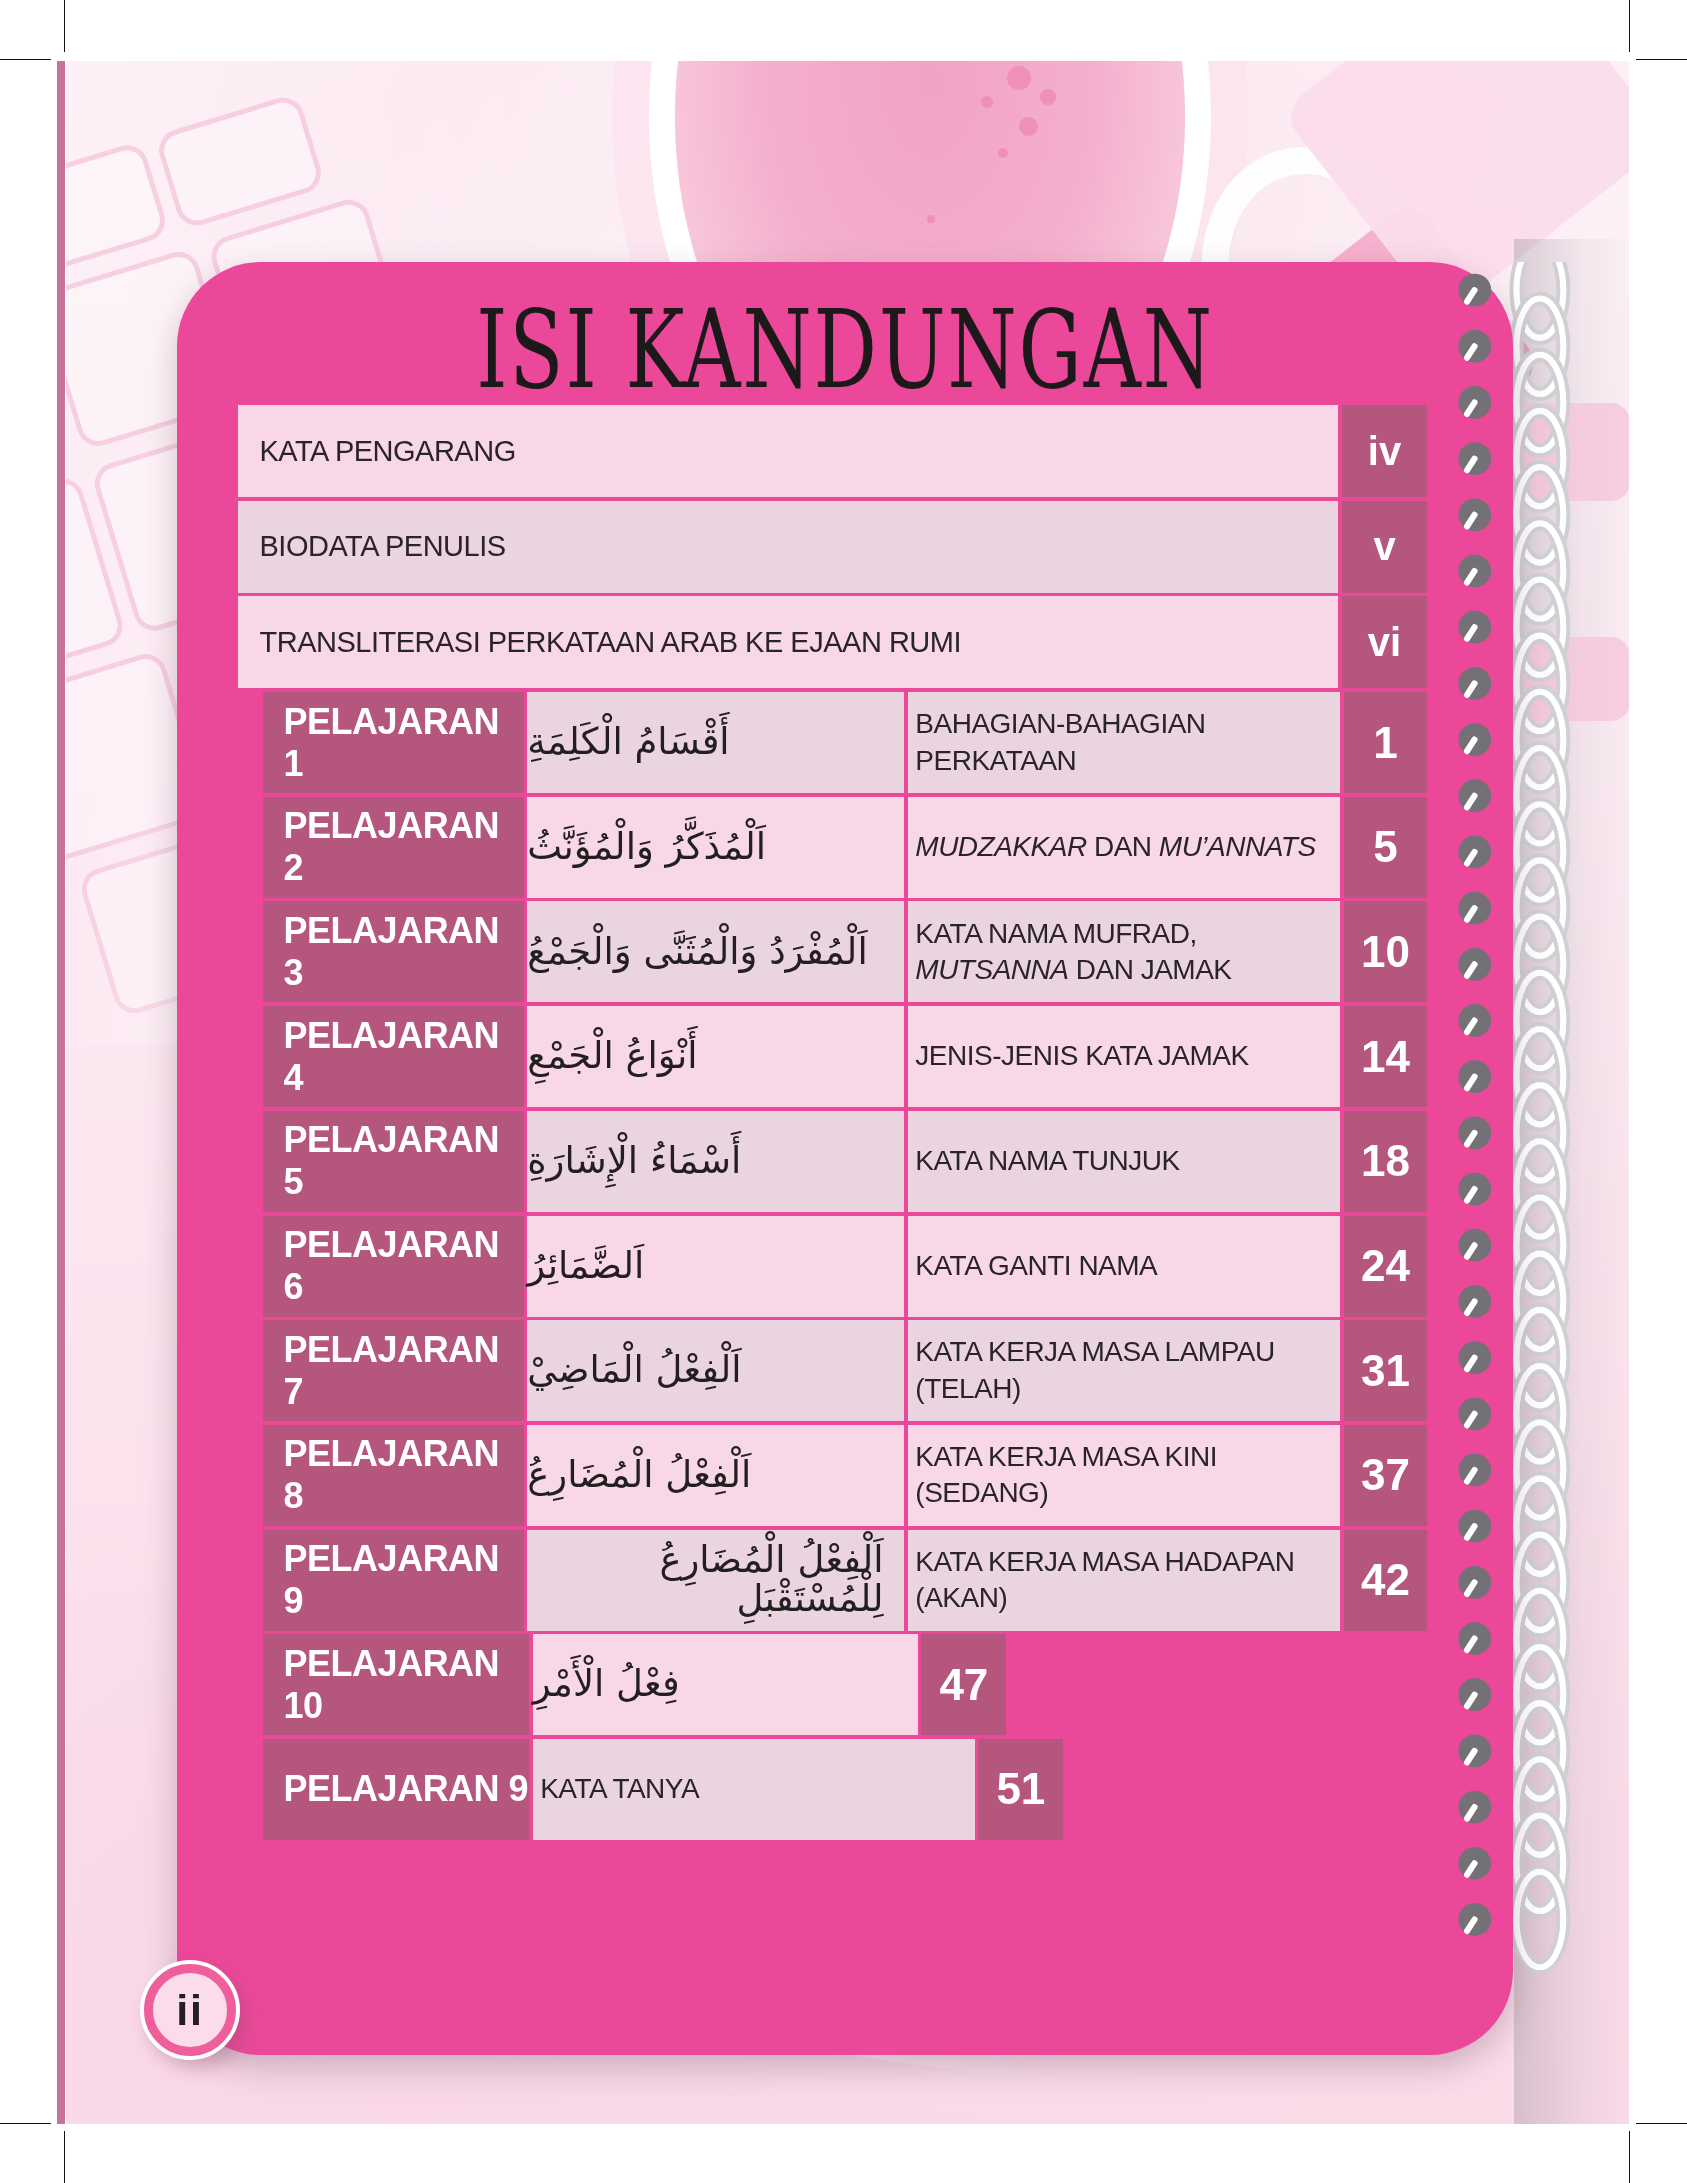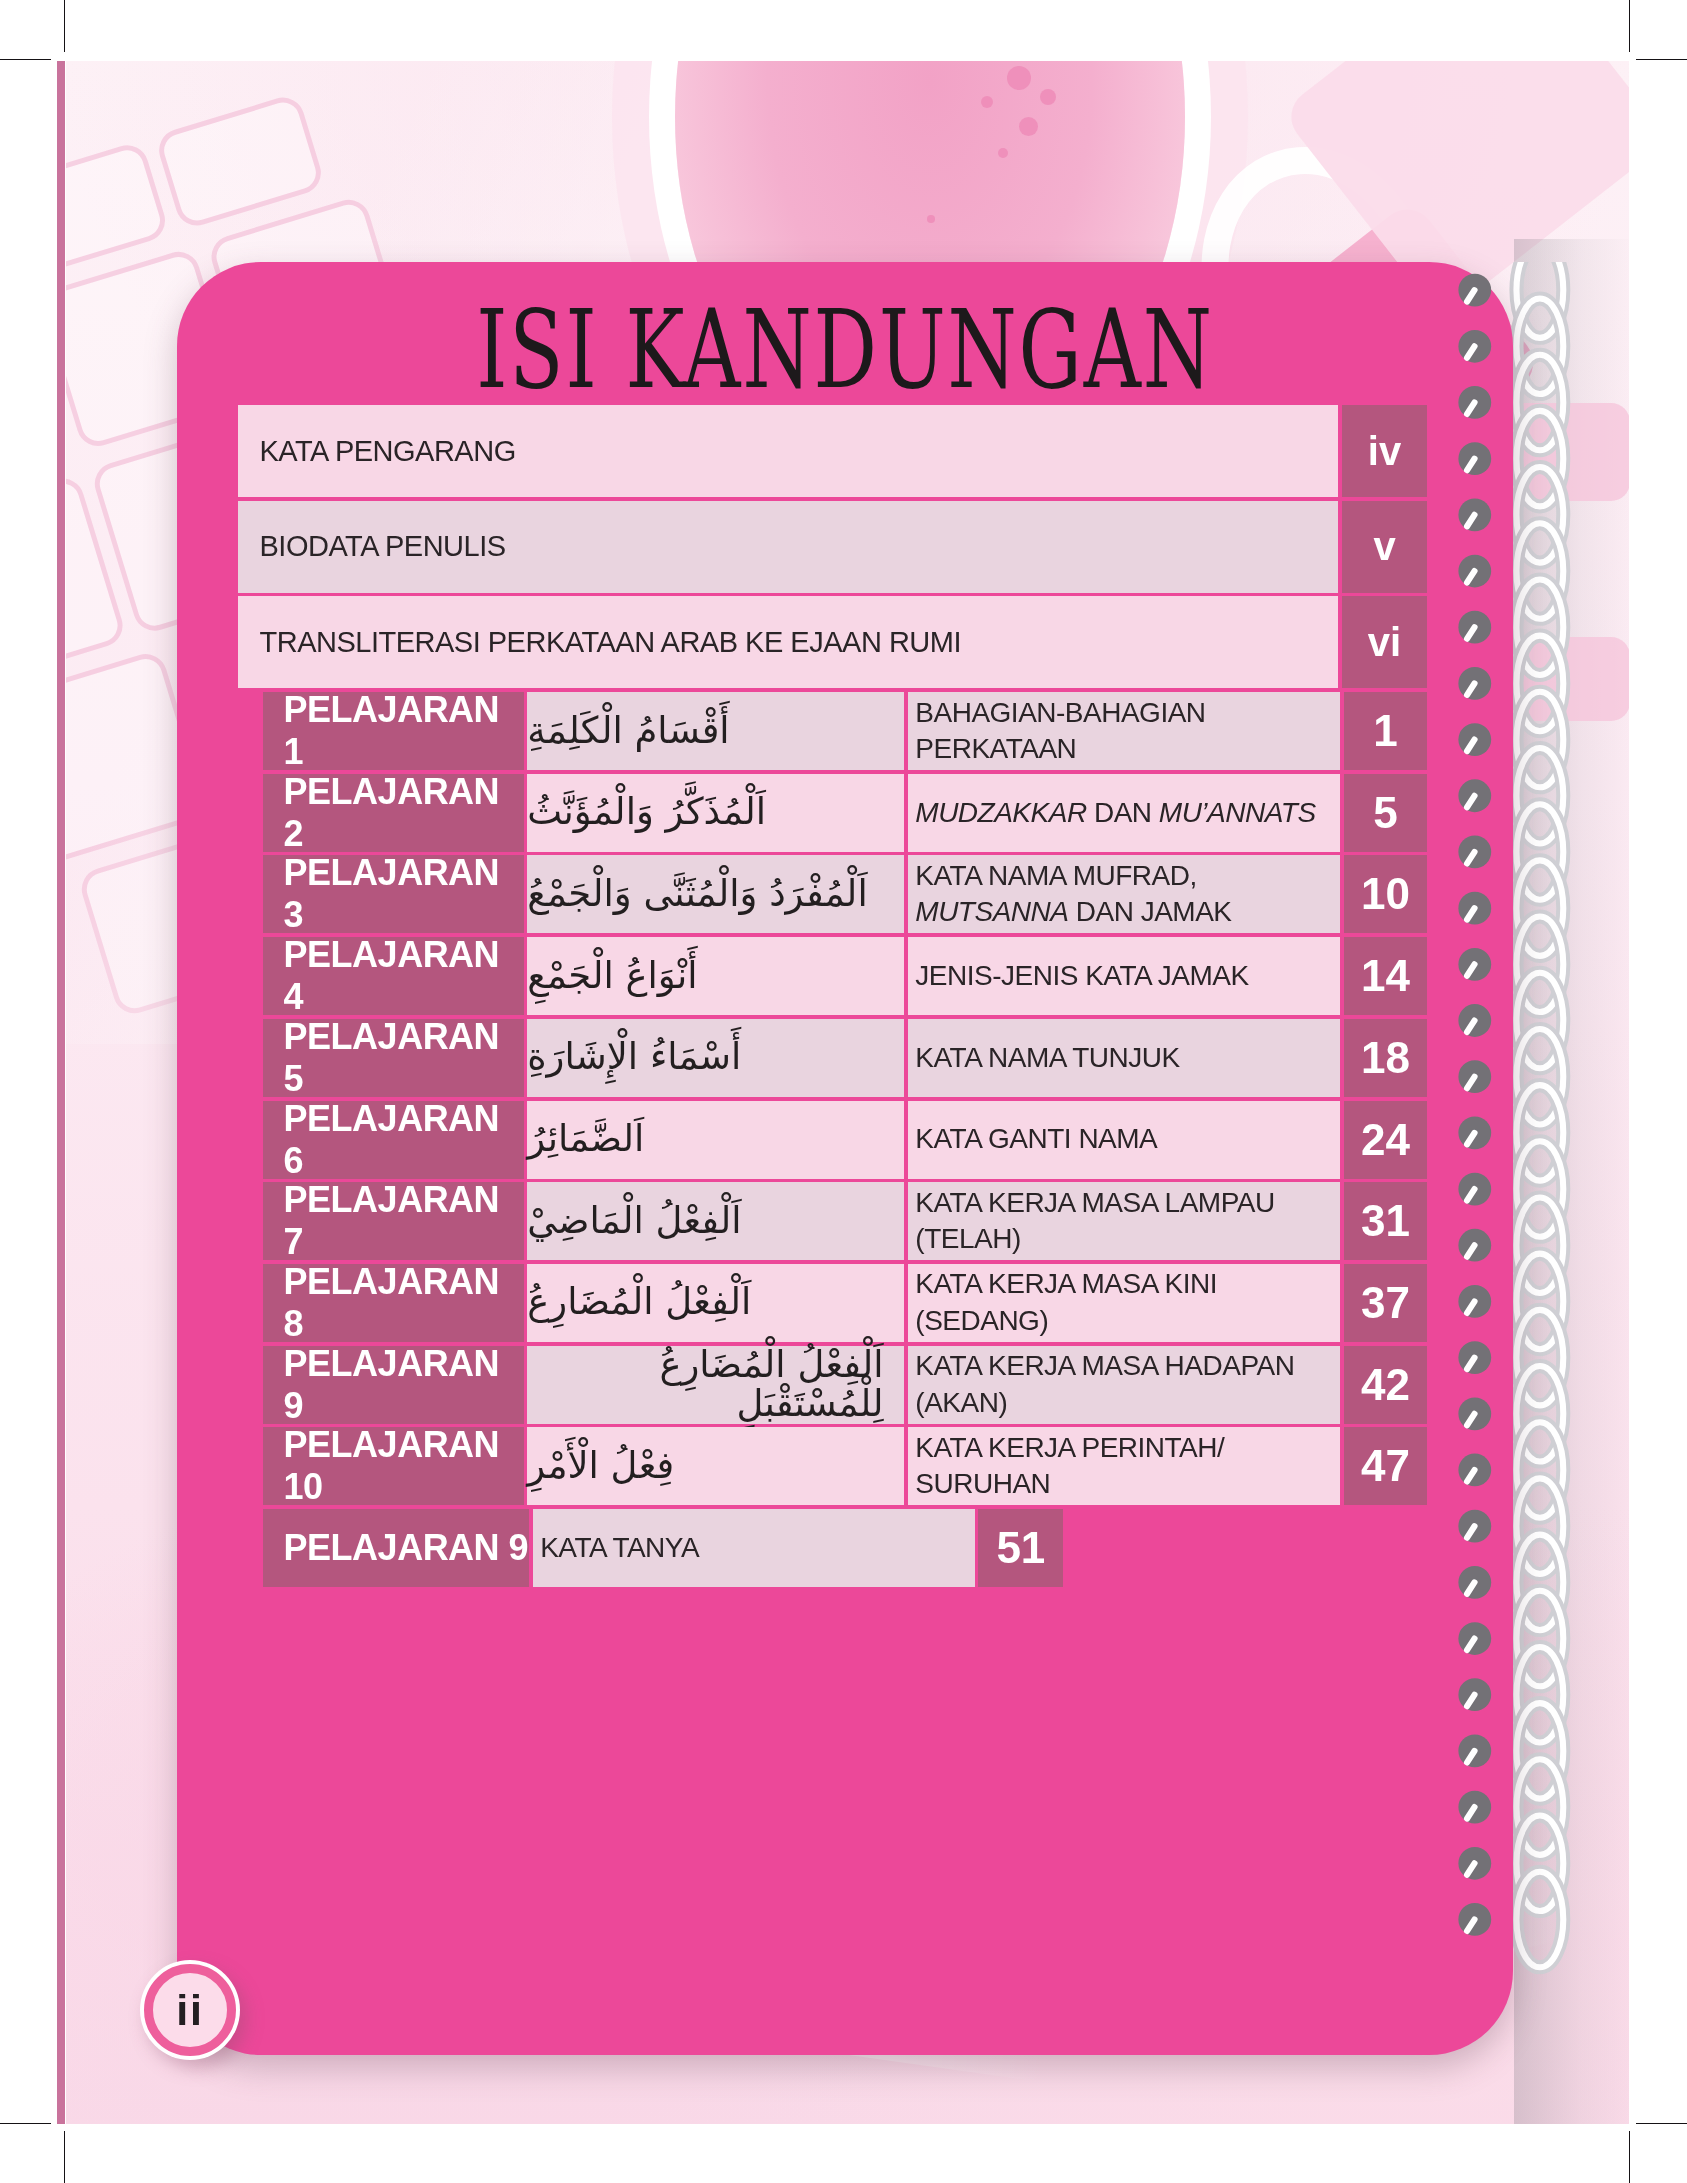--- a/index.html
+++ b/index.html
@@ -61,21 +61,21 @@
 
   .title-wrap{position:absolute;left:0;top:24px;width:100%;text-align:center;}
   .title{display:inline-block;font-family:"DejaVu Serif", serif;font-weight:500;
          font-size:99px;color:#1d191b;letter-spacing:2.3px;white-space:nowrap;
          transform:scale(.8,1.1);transform-origin:center top;}
 
   
   .toc{position:absolute;left:61px;top:143px;width:1189px;display:flex;flex-direction:column;row-gap:3.7px;}
   .row{display:flex;column-gap:3.7px;}
   .row.front{height:92px;text-align:center;}
-  .row.lesson{height:78px;padding-left:25px;}
+  .row.lesson{height:101px;padding-left:25px;}
   .row .cell{display:flex;align-items:center;}
   .bg-light{background:var(--row-light,#f8d7e6);}
   .bg-alt{background:var(--row-alt,#e9d4df);}
   .cell.wide{width:1101px;padding-left:21.5px;box-sizing:border-box;
              font-size:29px;letter-spacing:-0.5px;color:var(--text-dark,#2a2427);}
   .cell.label{width:266px;padding-left:20.6px;box-sizing:border-box;background:var(--accent,#b4567e);
               color:#fff;font-weight:700;font-size:36px;letter-spacing:-0.5px;}
   .cell.arabic{width:385px;justify-content:flex-end;padding-right:20.6px;box-sizing:border-box;
                direction:rtl;font-family:"DejaVu Sans", sans-serif;font-size:37px;color:#231f20;line-height:1.05;}
   .cell.desc{width:442px;padding-left:7.5px;box-sizing:border-box;
@@ -274,23 +274,20 @@
           <div class="cell label">PELAJARAN 9</div>
           <div class="cell arabic bg-alt" dir="rtl">اَلْفِعْلُ الْمُضَارِعُ لِلْمُسْتَقْبَلِ</div>
           <div class="cell desc bg-alt">
             <span class="lines"><span>KATA KERJA MASA HADAPAN</span><br><span>(AKAN)</span></span>
           </div>
           <div class="cell pagenum">42</div>
         </div>
         <div class="row lesson">
           <div class="cell label">PELAJARAN 10</div>
           <div class="cell arabic bg-light" dir="rtl">فِعْلُ الْأَمْرِ</div>
-          <div class="cell desc bg-light">
-            <span class="lines"><span>KATA KERJA PERINTAH/</span><br><span>SURUHAN</span></span>
-          </div>
           <div class="cell pagenum">47</div>
         </div>
         <div class="row lesson">
           <div class="cell label">PELAJARAN 9</div>
           <div class="cell desc bg-alt">
             <span class="lines"><span>KATA TANYA</span></span>
           </div>
           <div class="cell pagenum">51</div>
         </div>
       </div>

